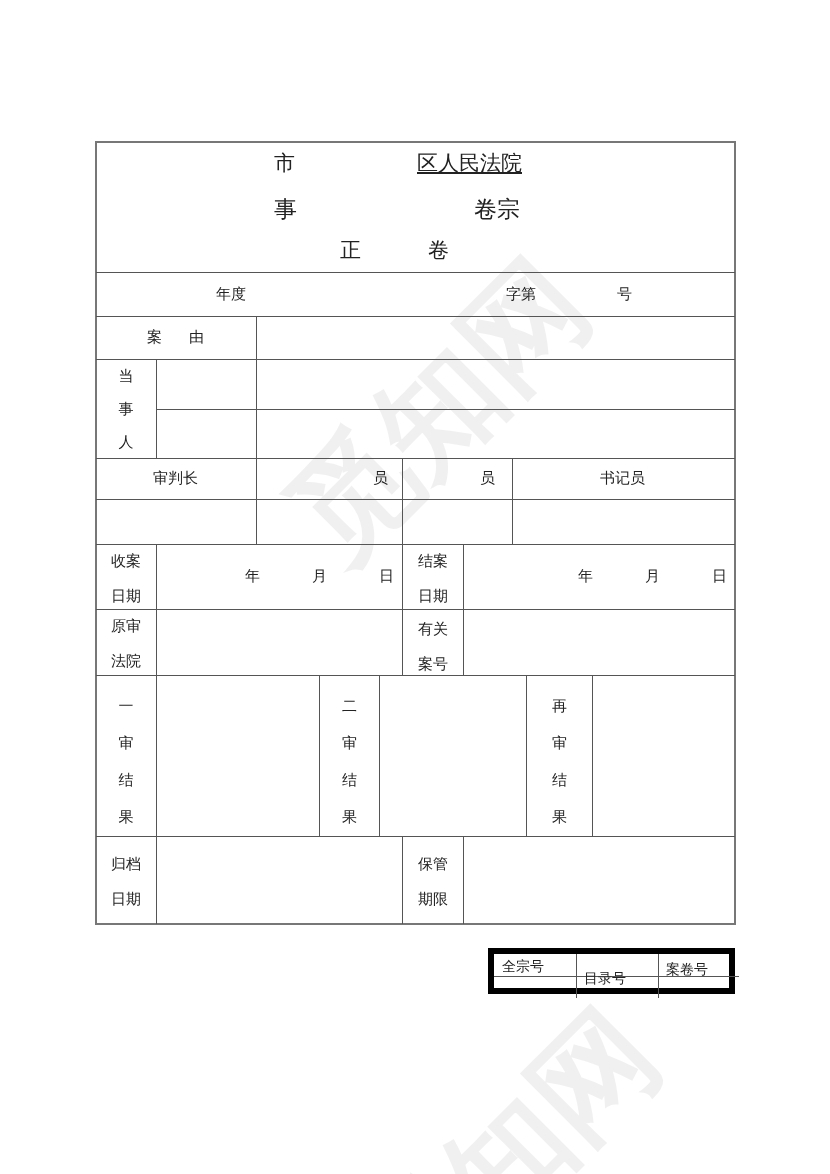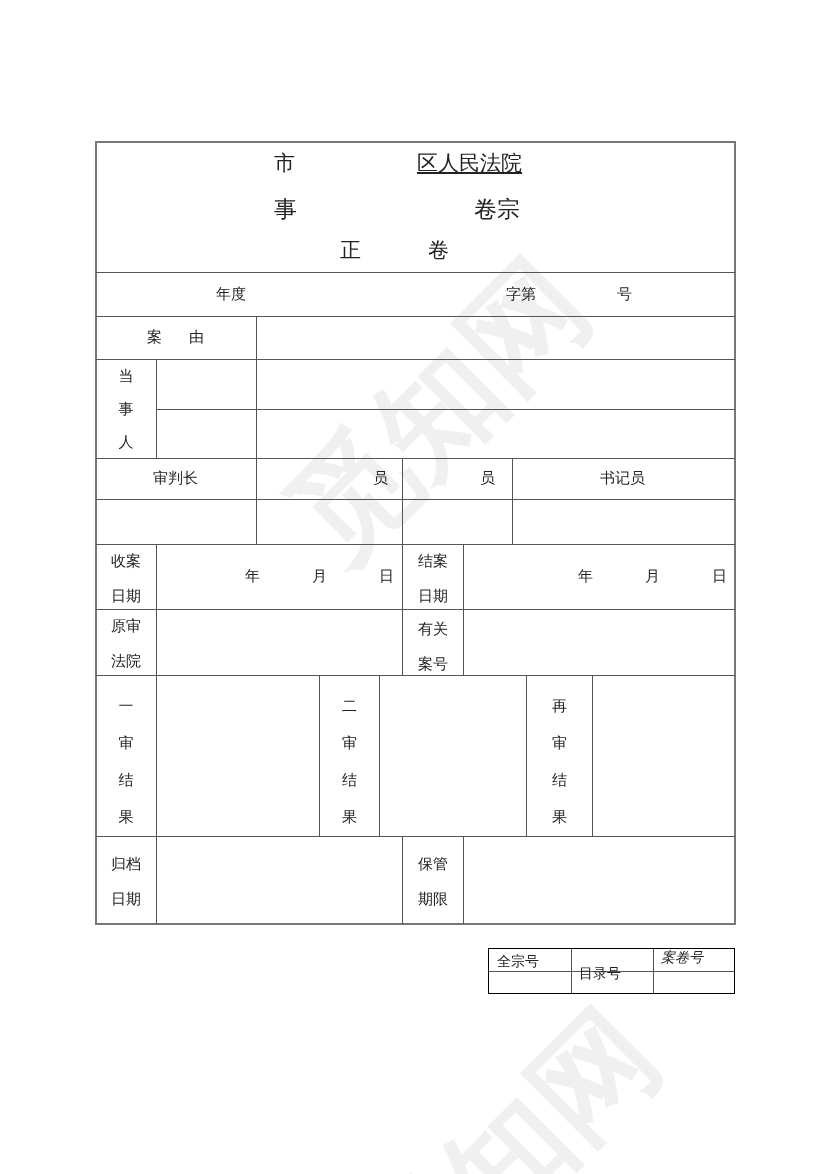--- a/index.html
+++ b/index.html
@@ -8,21 +8,21 @@
       font-family: "DejaVu Serif", "Liberation Serif", serif;
       color: #222;
     }
     .abs { position: absolute; box-sizing: border-box; }
     .line-h { position: absolute; height: 1px; background: #555; }
     .line-v { position: absolute; width: 1px; background: #555; }
     .outer { position: absolute; left: 95px; top: 141px; width: 641px; height: 784px; border: 2px solid #777; box-sizing: border-box; }
     .t { position: absolute; white-space: nowrap; font-size: 15px; line-height: 1; }
     .t-big { font-size: 21px; }
     .vstack { position: absolute; display: flex; flex-direction: column; align-items: center; font-size: 15px; }
-    .small-table { position: absolute; left: 488px; top: 948px; width: 247px; height: 46px; border: 1px solid #000000; box-sizing: border-box; }
+    .small-table { position: absolute; left: 488px; top: 948px; width: 247px; height: 46px; border: 6px solid #000000; box-sizing: border-box; }
     .small-table .cell { position: absolute; font-size: 14px; }
     .watermark {
       position: absolute; pointer-events: none; color: rgba(0,0,0,0.06);
       font-size: 120px; font-weight: bold; transform: rotate(-45deg);
       font-family: "DejaVu Sans", sans-serif;
     }
   </style>
 </head>
 <body>
 
@@ -156,17 +156,17 @@
   <span>期限</span>
 </div>
 <div class="abs" style="left:464px; top:837px; width:271px; height:87px;"></div>
 
 <div class="small-table">
   <div class="line-h" style="left:0; top:22px; width:245px;"></div>
   <div class="line-v" style="left:82px; top:0; height:44px;"></div>
   <div class="line-v" style="left:164px; top:0; height:44px;"></div>
   <span class="cell" style="left:8px; top:4px;">全宗号</span>
   <span class="cell" style="left:90px; top:16px;">目录号</span>
-  <span class="cell" style="left:172px; top:0;font-style:italic;">案卷号</span>
+  <span class="cell" style="left:172px; top:7px;">案卷号</span>
   <div class="abs" style="left:0; top:23px; width:82px; height:21px;"></div>
   <div class="abs" style="left:83px; top:23px; width:81px; height:21px;"></div>
   <div class="abs" style="left:165px; top:23px; width:80px; height:21px;"></div>
 </div>
 
 </body></html>

